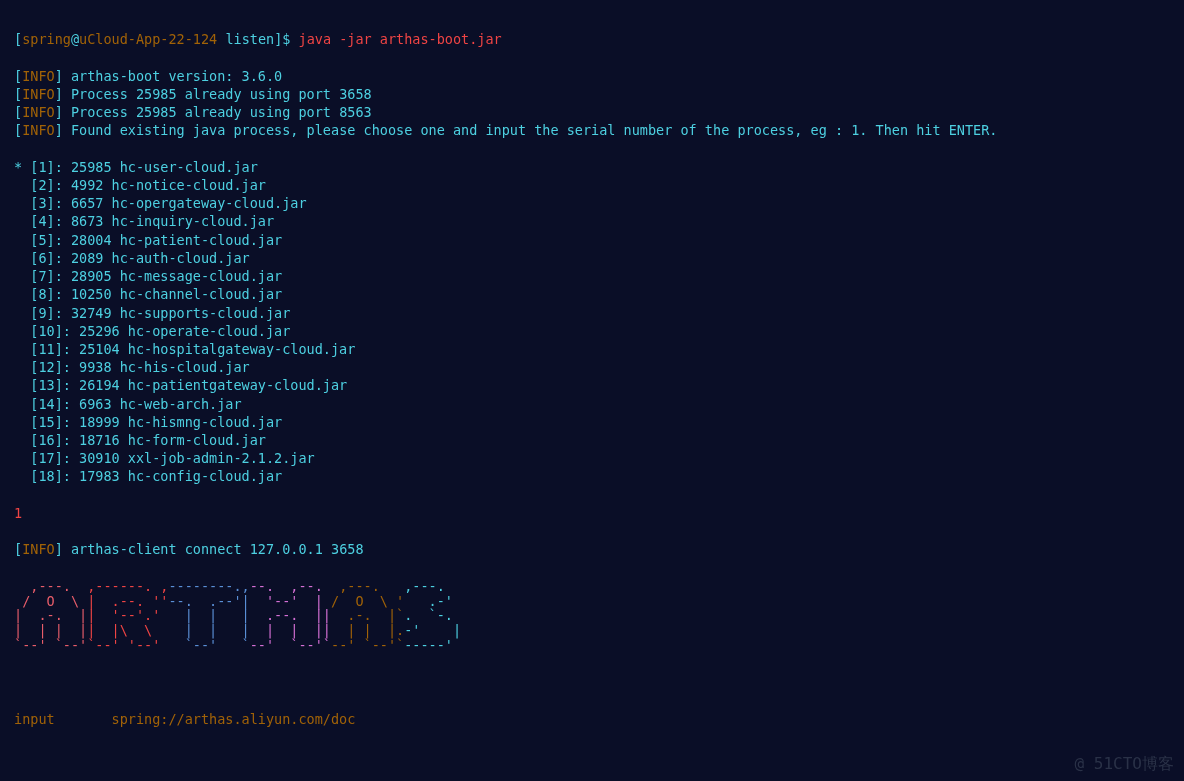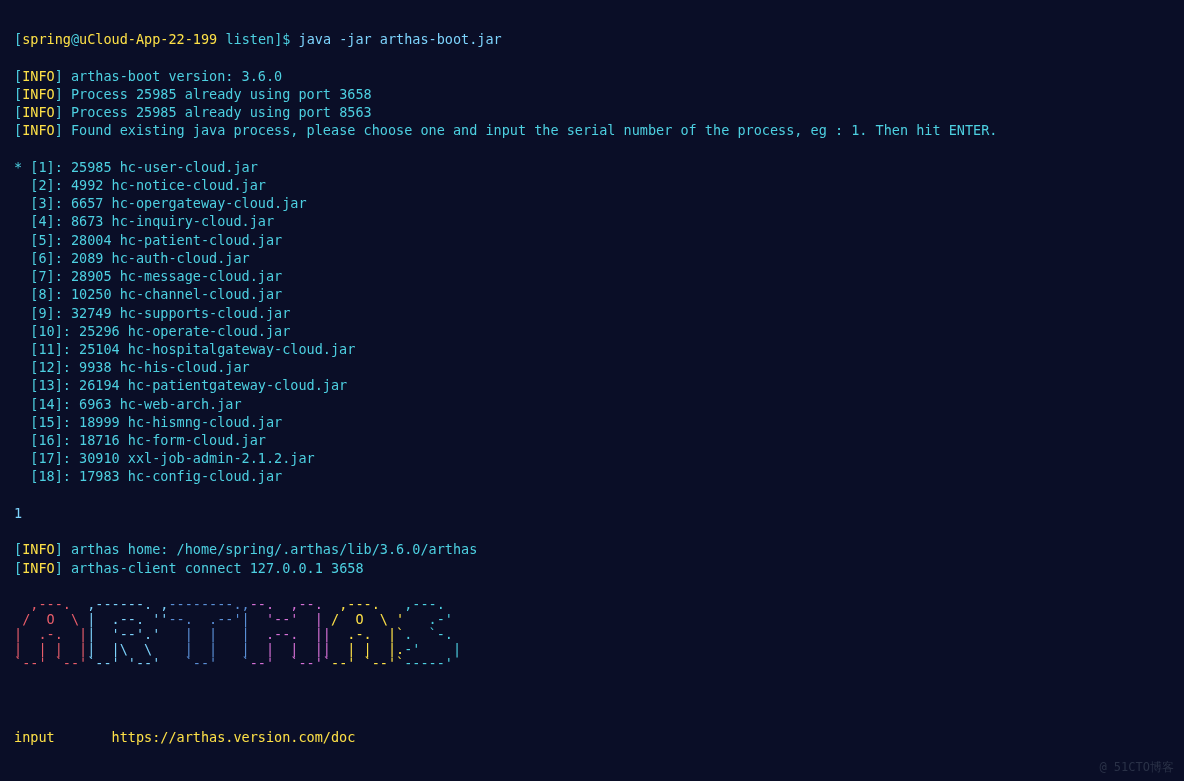--- a/index.html
+++ b/index.html
@@ -11,54 +11,54 @@
       color: #4dd0e1;
       padding: 12px 14px;
       width: 1184px;
       height: 781px;
       overflow: hidden;
       border-radius: 12px;
     }
     .terminal-inner {
       white-space: pre;
     }
-    .green { color: #fde047; }
+    .green { color: #a16207; }
     .red { color: #e85d6a; }
     .cyan { color: #4dd0e1; }
     .blue { color: #5a8fd6; }
     .magenta { color: #d670d6; }
-    .white { color: #7dd3fc; }
+    .white { color: #ef4444; }
     .ascii-art {
       font-family: monospace;
       font-size: 13.5px;
       line-height: 1.1;
       margin: 2px 0;
     }
     .ascii-art span { display: inline; }
     .watermark {
       position: fixed;
       bottom: 6px;
       right: 10px;
-      font-size: 12px;
+      font-size: 16px;
       color: #4a5568;
       opacity: 0.5;
     }
   </style>
 </head>
 <body>
 
 <div class="terminal-inner">
-<div>[<span class="green">spring</span>@<span class="green">uCloud-App-22-199</span> <span>listen</span>]$ <span class="white">java -jar arthas-boot.jar</span></div>
+<div>[<span class="green">spring</span>@<span class="green">uCloud-App-22-124</span> <span>listen</span>]$ <span class="white">java -jar arthas-boot.jar</span></div>
 <div id="info-block"><div>[<span class="green">INFO</span>] arthas-boot version: 3.6.0</div><div>[<span class="green">INFO</span>] Process 25985 already using port 3658</div><div>[<span class="green">INFO</span>] Process 25985 already using port 8563</div><div>[<span class="green">INFO</span>] Found existing java process, please choose one and input the serial number of the process, eg : 1. Then hit ENTER.</div></div>
 <div id="process-list"><div>* [1]: 25985 hc-user-cloud.jar</div><div>  [2]: 4992 hc-notice-cloud.jar</div><div>  [3]: 6657 hc-opergateway-cloud.jar</div><div>  [4]: 8673 hc-inquiry-cloud.jar</div><div>  [5]: 28004 hc-patient-cloud.jar</div><div>  [6]: 2089 hc-auth-cloud.jar</div><div>  [7]: 28905 hc-message-cloud.jar</div><div>  [8]: 10250 hc-channel-cloud.jar</div><div>  [9]: 32749 hc-supports-cloud.jar</div><div>  [10]: 25296 hc-operate-cloud.jar</div><div>  [11]: 25104 hc-hospitalgateway-cloud.jar</div><div>  [12]: 9938 hc-his-cloud.jar</div><div>  [13]: 26194 hc-patientgateway-cloud.jar</div><div>  [14]: 6963 hc-web-arch.jar</div><div>  [15]: 18999 hc-hismng-cloud.jar</div><div>  [16]: 18716 hc-form-cloud.jar</div><div>  [17]: 30910 xxl-job-admin-2.1.2.jar</div><div>  [18]: 17983 hc-config-cloud.jar</div></div>
 <div class="white">1</div>
-<div id="post-info"><div>[<span class="green">INFO</span>] arthas home: /home/spring/.arthas/lib/3.6.0/arthas</div><div>[<span class="green">INFO</span>] arthas-client connect 127.0.0.1 3658</div></div>
+<div id="post-info"><div>[<span class="green">INFO</span>] arthas-client connect 127.0.0.1 3658</div></div>
 <div class="ascii-art" id="ascii-art"><div><span class="red">  ,---.  </span><span class="white">,------. ,</span><span class="blue">--------.,</span><span class="magenta">--.  ,--. </span><span class="green"> ,---.   </span><span class="cyan">,---.  </span></div><div><span class="red"> /  O  \ </span><span class="white">|  .--. ''</span><span class="blue">--.  .--'|</span><span class="magenta">  '--'  | </span><span class="green">/  O  \ '</span><span class="cyan">   .-' </span></div><div><span class="red">|  .-.  |</span><span class="white">|  '--'.' </span><span class="blue">  |  |   |</span><span class="magenta">  .--.  ||</span><span class="green">  .-.  |`</span><span class="cyan">.  `-. </span></div><div><span class="red">|  | |  |</span><span class="white">|  |\  \  </span><span class="blue">  |  |   |</span><span class="magenta">  |  |  ||</span><span class="green">  | |  |.</span><span class="cyan">-'    |</span></div><div><span class="red">`--' `--'</span><span class="white">`--' '--' </span><span class="blue">  `--'   `</span><span class="magenta">--'  `--'`</span><span class="green">--' `--'`</span><span class="cyan">-----' </span></div></div>
 <div> </div>
-<div><span class="green" id="wiki-label">input       </span><span class="green">https://arthas.version.com/doc</span></div>
+<div><span class="green" id="wiki-label">input       </span><span class="green">spring://arthas.aliyun.com/doc</span></div>
 
 
 
 
 
 
 
 </div>
 
 <div class="watermark">@ 51CTO博客</div>

